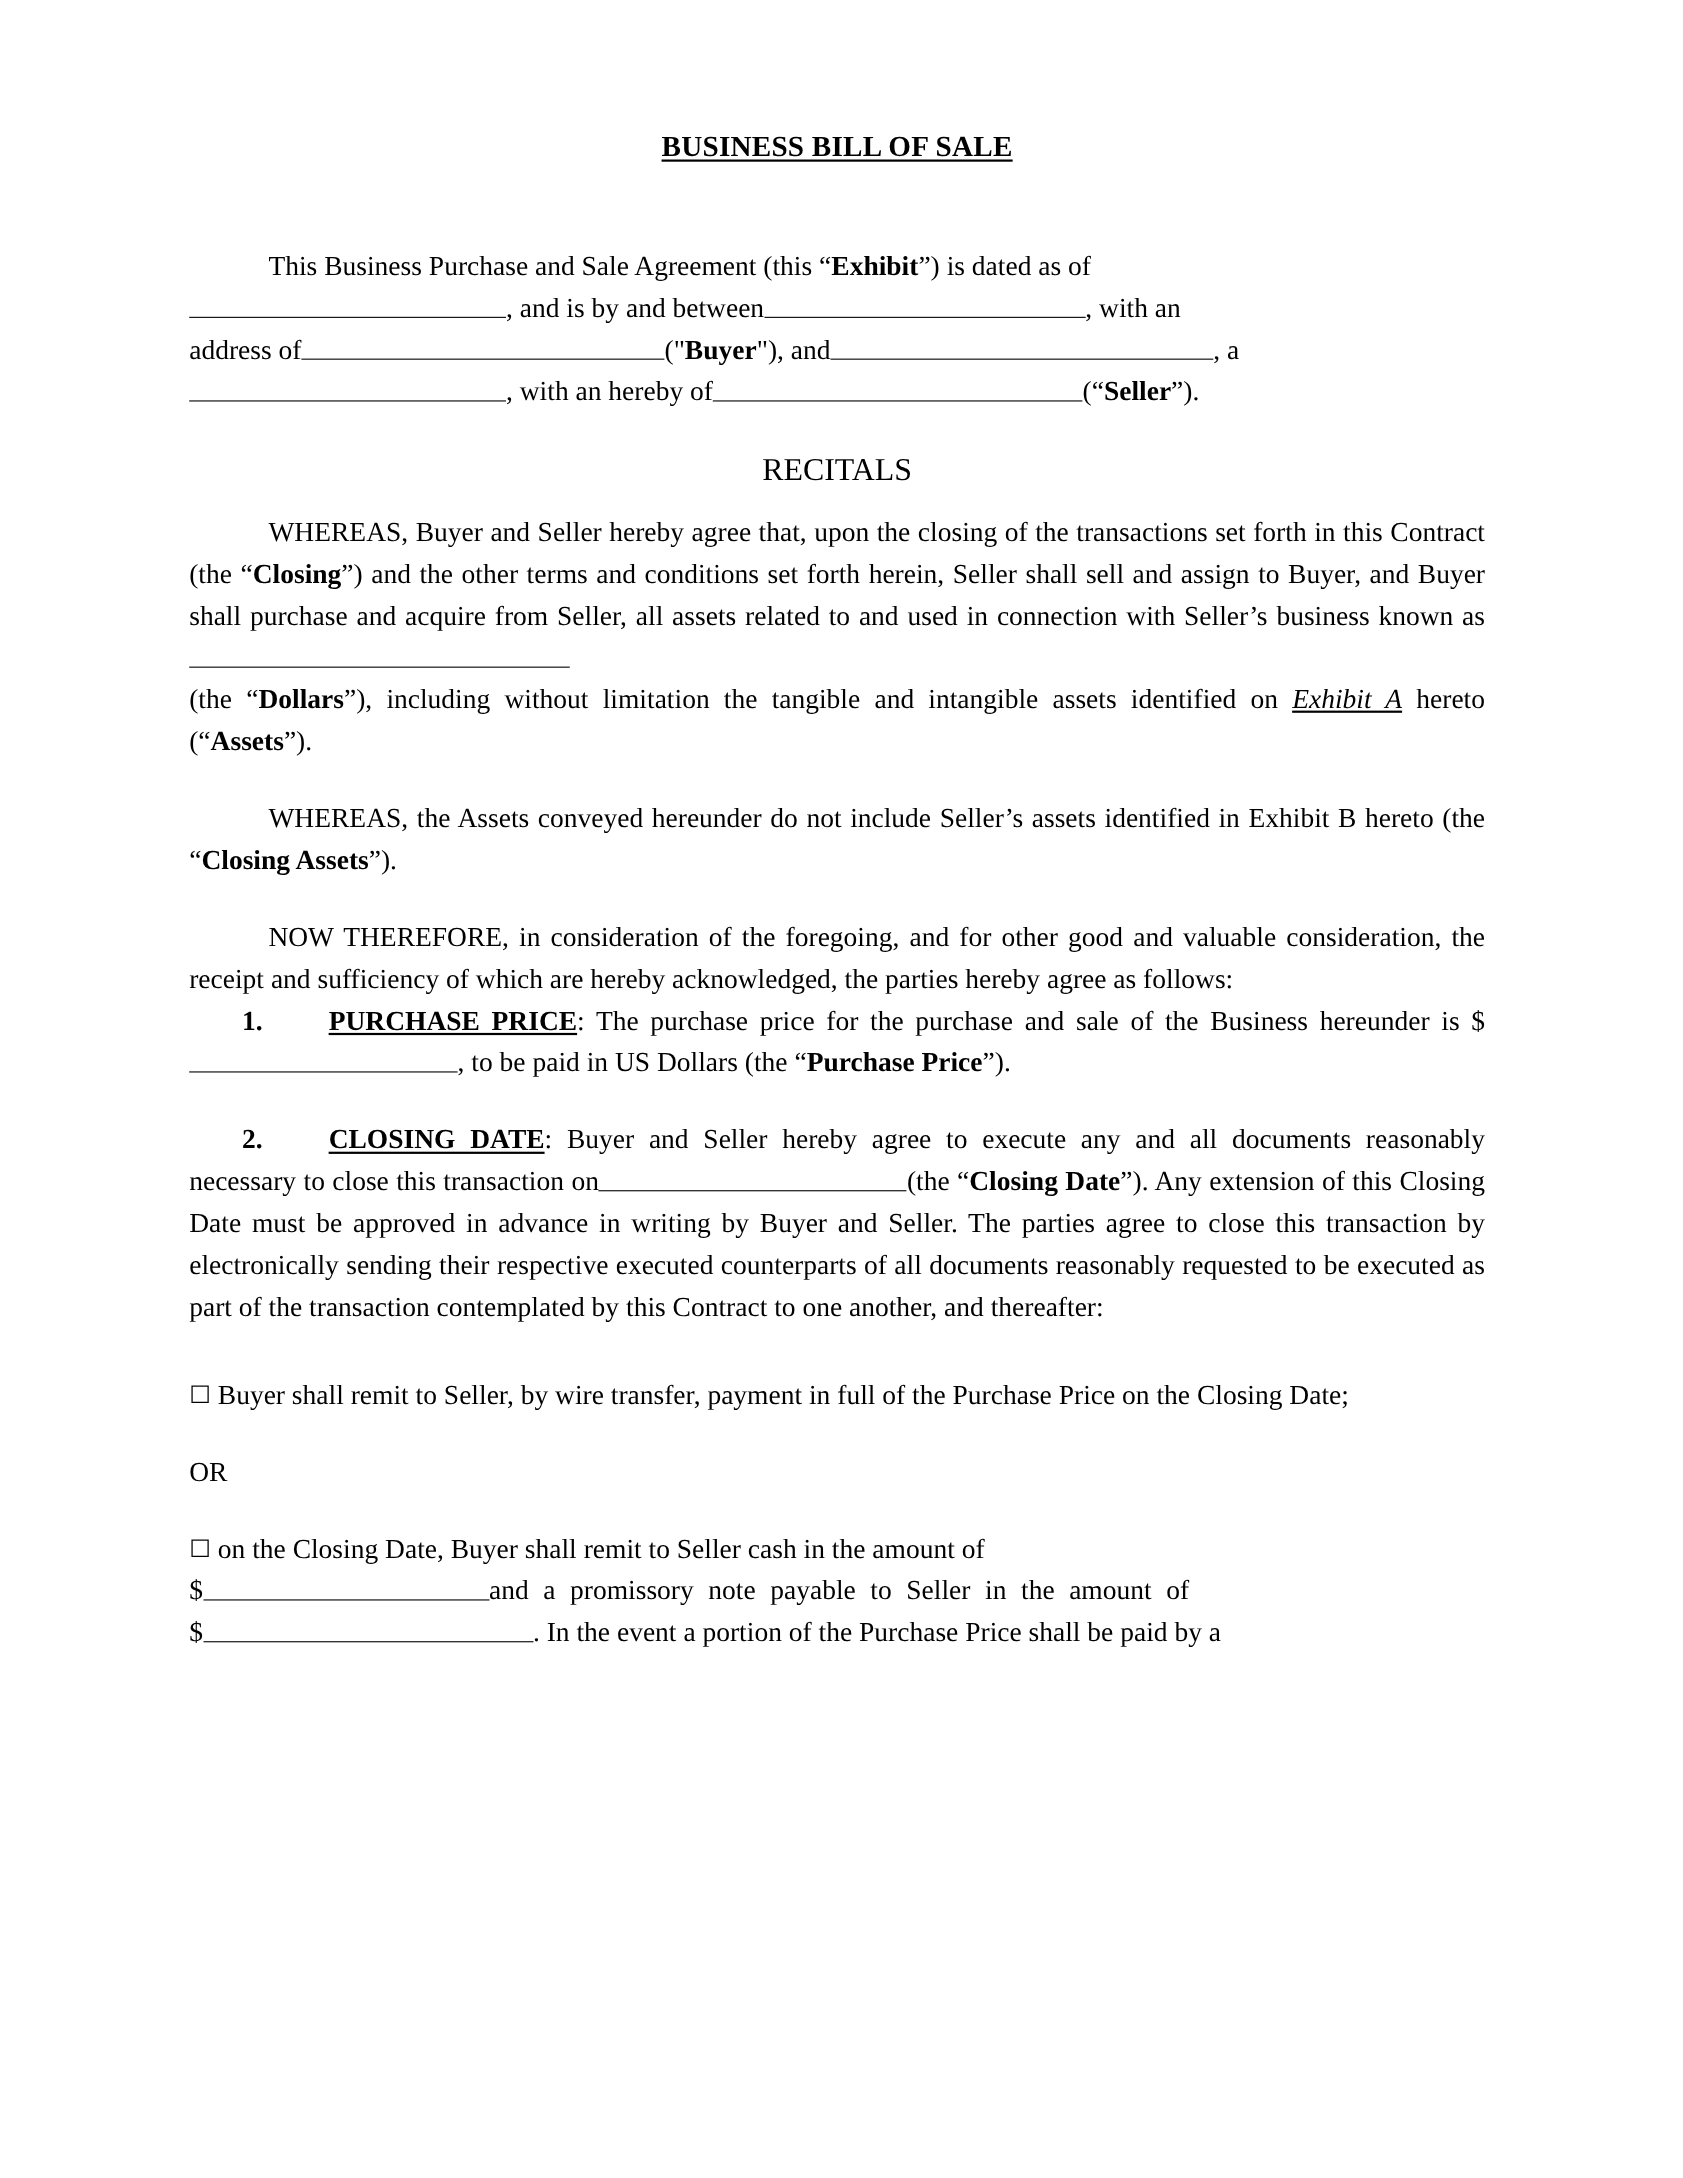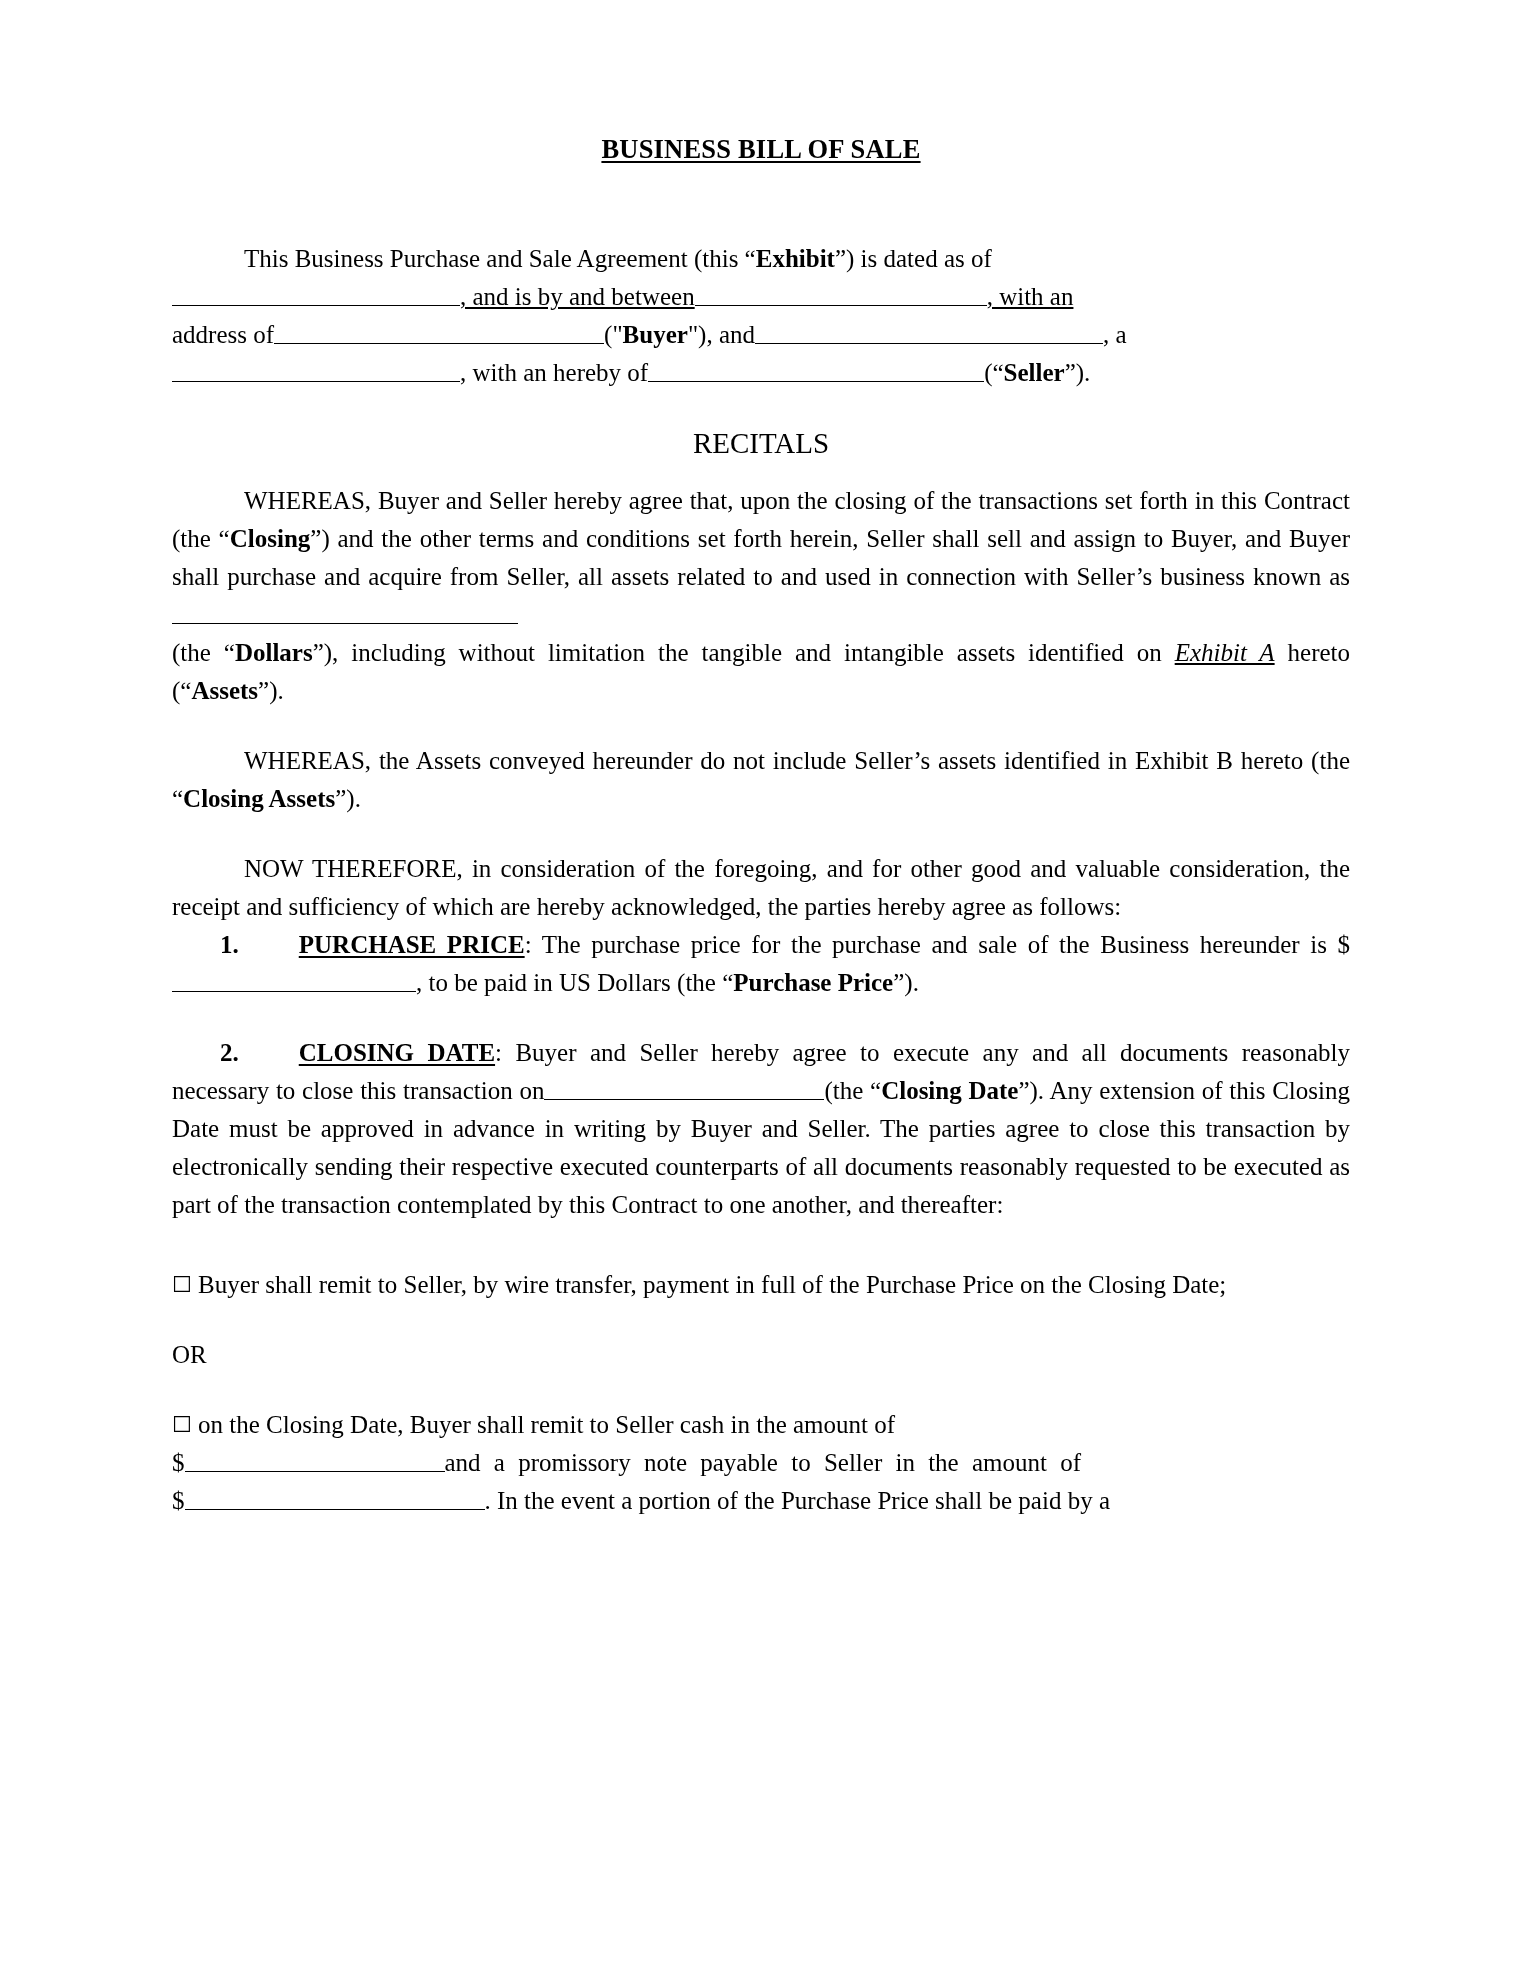--- a/index.html
+++ b/index.html
@@ -16,21 +16,21 @@
     position: relative;
     width: 1530px;
     height: 1980px;
     background: #ffffff;
     box-sizing: border-box;
     overflow: hidden;
   }
   .content {
     position: absolute;
     left: 172px;
-    top: 16px;
+    top: 0;
     width: 1178px;
   }
 
   
   .doc-title {
     text-align: center;
     font-weight: bold;
     font-size: 26.5px;
     letter-spacing: 0.2px;
     margin-top: 118px;
@@ -112,21 +112,21 @@
       <span class="ul">BUSINESS BILL OF SALE</span>
     </div>
 
     <div class="spacer-lg"></div>
     <div class="spacer-md"></div>
 
     <div class="para" style="text-align:justify;">
       <span class="indent"></span><span>This Business Purchase and Sale Agreement (this “</span><b>Exhibit</b><span>”) is dated as of</span>
     </div>
 
-    <div class="para nojust" style="white-space:nowrap;text-decoration:underline;">
+    <div class="para nojust" style="white-space:nowrap;">
       <span class="blank" style="width:288px;"></span><span>, and is by  and between</span><span class="blank" style="width:292px;"></span><span>, with an</span>
     </div>
 
     <div class="para nojust" style="white-space:nowrap;">
       <span>address of</span><span class="blank" style="width:330px;"></span><span>("</span><b>Buyer</b><span>"), and</span><span class="blank" style="width:348px;"></span><span>, a</span>
     </div>
 
     <div class="para nojust" style="white-space:nowrap;">
       <span class="blank" style="width:288px;"></span><span>, with an hereby of</span><span class="blank" style="width:336px;"></span><span>(“</span><b>Seller</b><span>”).</span>
     </div>

